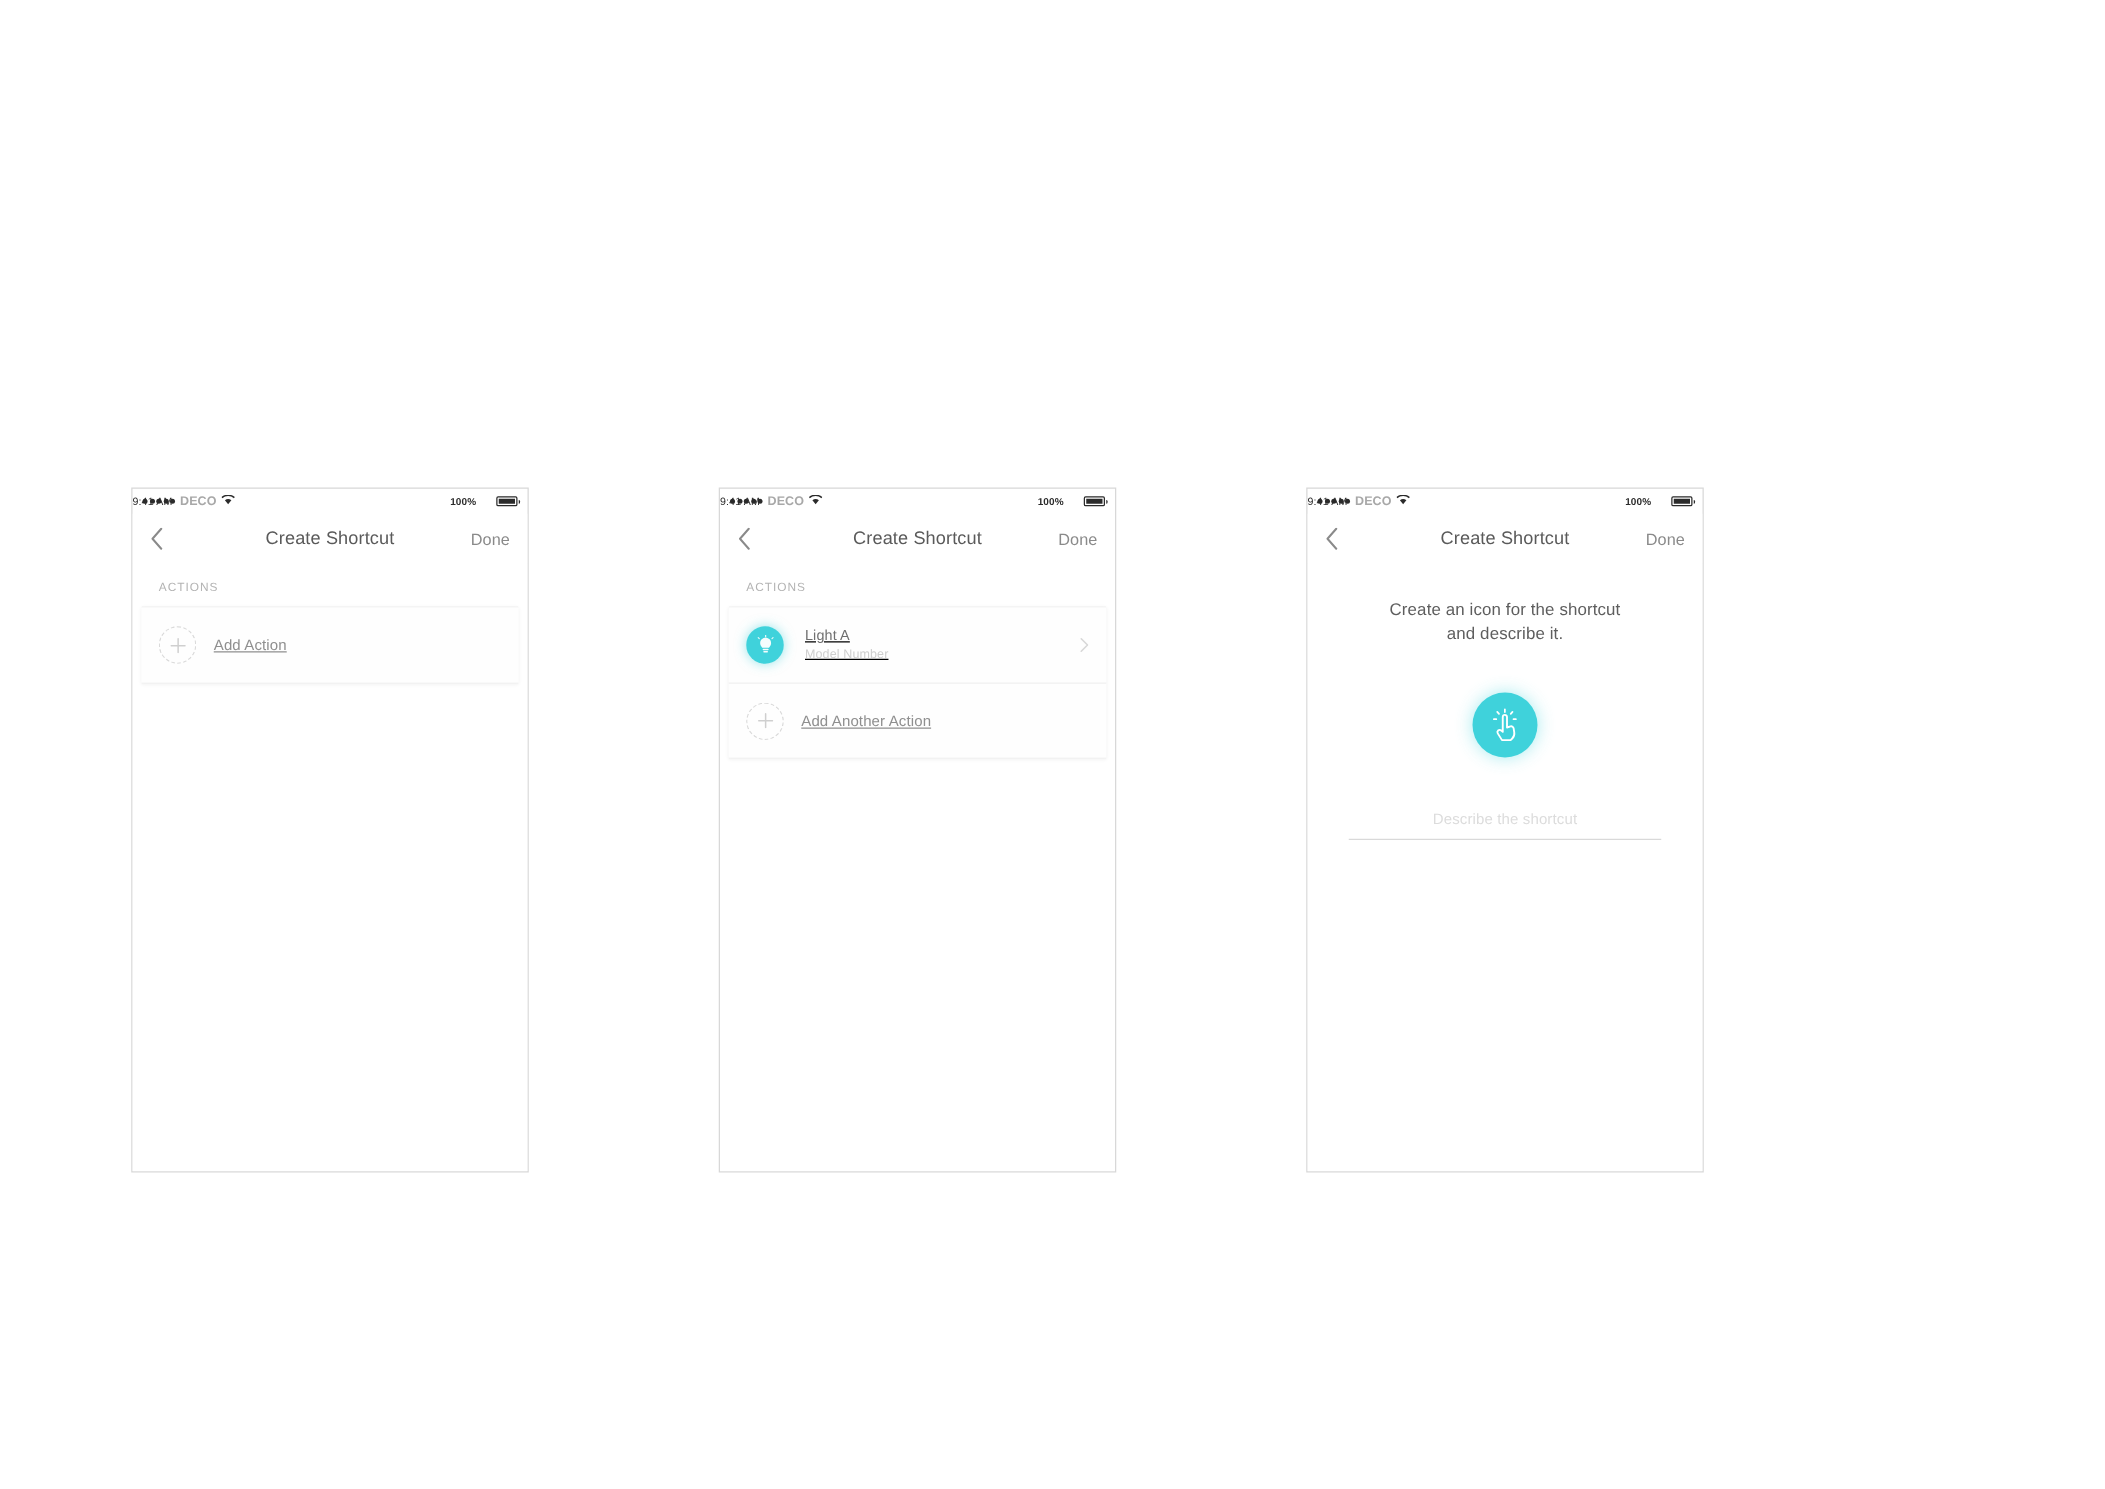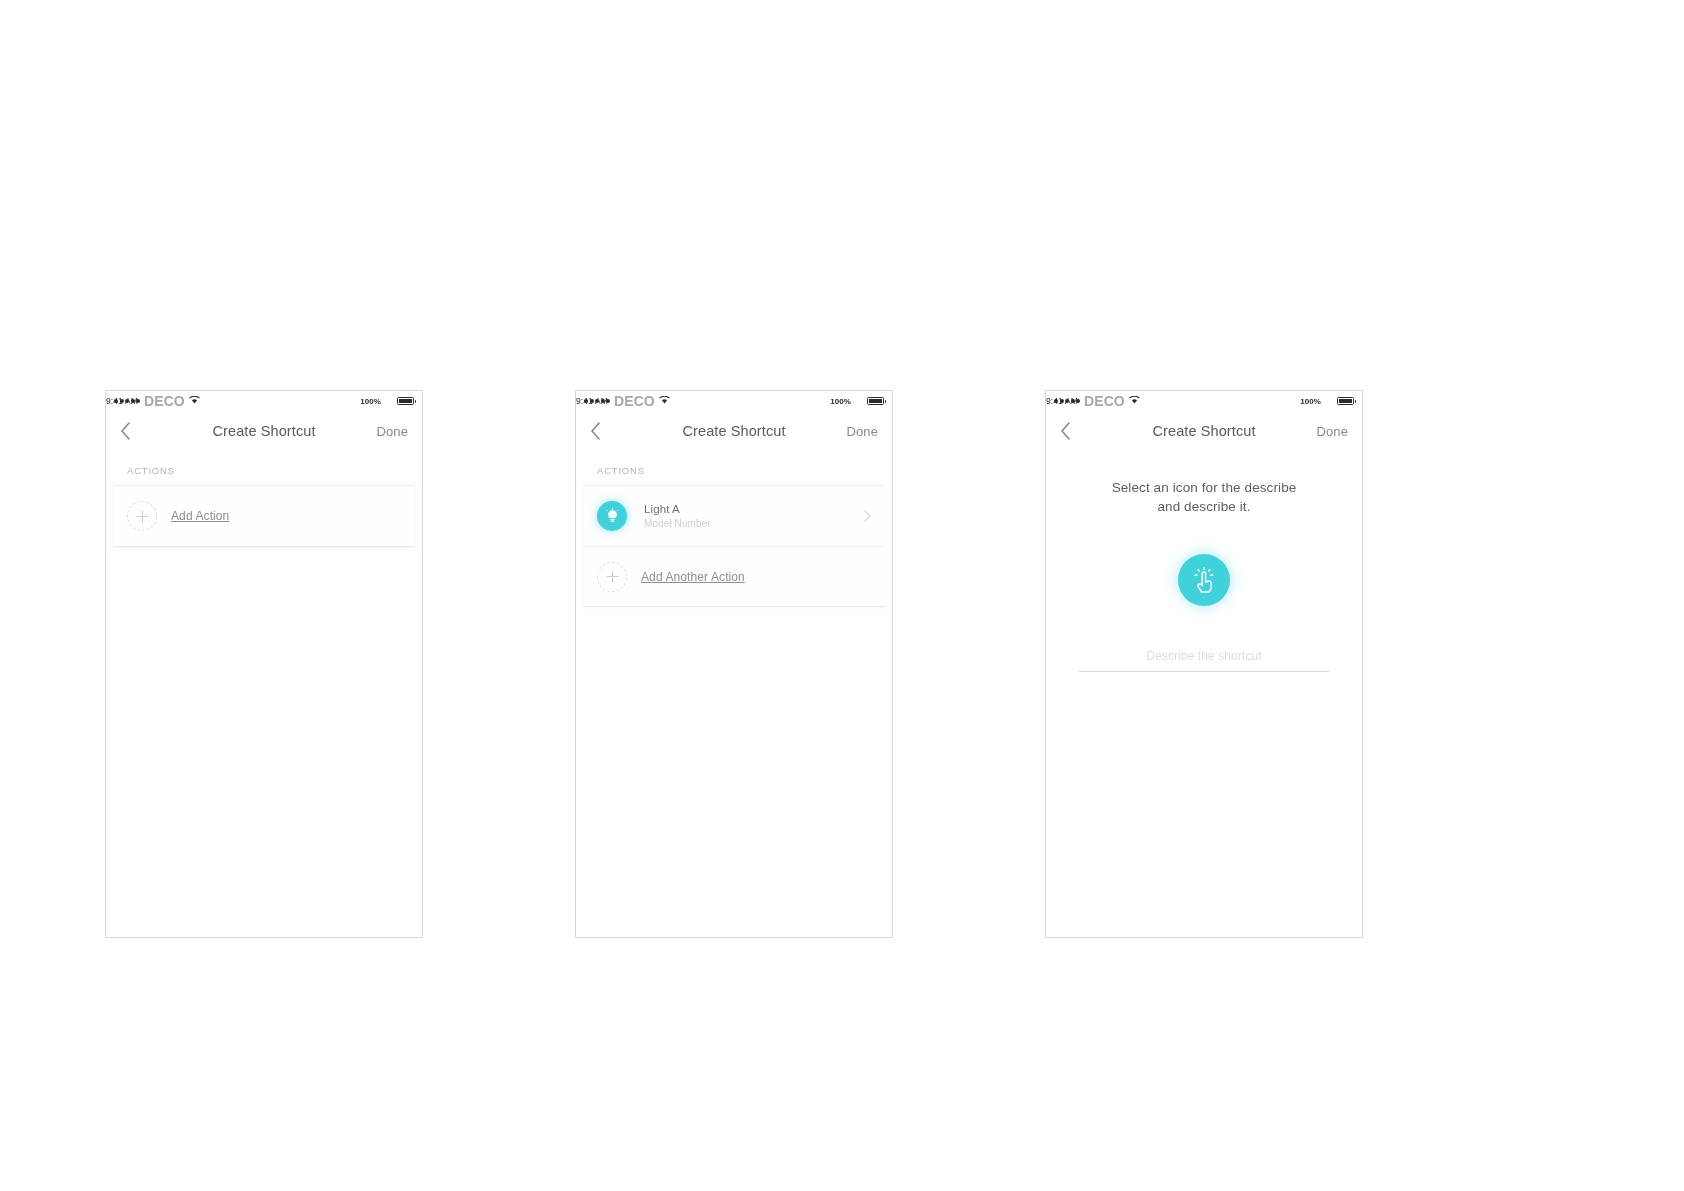--- a/index.html
+++ b/index.html
@@ -60,21 +60,21 @@
   }
   .sb-dots i {
     display: block;
     width: 4px;
     height: 4px;
     border-radius: 50%;
     background: #2b2b2b;
   }
   .sb-carrier {
     color: #a8a8a8;
-    font-size: 14px;
+    font-size: 10px;
     font-weight: bold;
   }
   .sb-wifi { display: block; }
   .sb-center {
     position: absolute;
     left: 0; right: 0;
     text-align: left;
     font-size: 8.5px;
     font-weight: normal;
     color: #2b2b2b;
@@ -214,20 +214,21 @@
     justify-content: center;
     flex: 0 0 auto;
     box-shadow: 0 0 9px rgba(63,210,219,0.55);
   }
 
   .row-texts {
     margin-left: 17px;
     display: flex;
     flex-direction: column;
     gap: 3px;
+    text-decoration: underline;
   }
   .row-title {
     font-size: 11.5px;
     color: #6f6f6f;
     letter-spacing: 0.1px;
   }
   .row-sub {
     font-size: 10px;
     color: #cfcfcf;
     letter-spacing: 0.1px;
@@ -441,21 +442,21 @@
         <svg width="11" height="18" viewBox="0 0 11 18">
             <path d="M9 1 L2 9 L9 17" stroke="#8a8a8a" stroke-width="1.6" fill="none" stroke-linecap="round" stroke-linejoin="round"></path>
           </svg>
       </div>
       <div class="nav-title">Create Shortcut</div>
       <div class="nav-done">Done</div>
     </div>
 
     <div class="content">
       <div class="prompt">
-        <div>Select an icon for the describe</div>
+        <div>Create an icon for the shortcut</div>
         <div>and describe it.</div>
       </div>
 
       <div class="big-icon-wrap">
         <div class="big-icon">
           <svg width="28" height="30" viewBox="0 0 28 30">
             <path d="M12.2 15.6 V8.6 a1.7 1.7 0 0 1 3.4 0 V17 l2.8-0.9 a2 2 0 0 1 2.5 1.6 l0.5 3.2 a5.6 5.6 0 0 1-1.6 4.9 l-1.3 1.3 H11.6 l-3.4-5.4 a1.8 1.8 0 0 1 2.6-2.4 l1.4 1.2 Z" fill="none" stroke="#ffffff" stroke-width="1.5" stroke-linejoin="round" stroke-linecap="round"></path>
             <path d="M13.9 4.6 V2.4 M9.2 6.1 L7.8 4.5 M18.6 6.1 L20 4.5 M7 10.3 H5.1 M20.8 10.3 H22.7" stroke="#ffffff" stroke-width="1.4" stroke-linecap="round"></path>
           </svg>
         </div>

